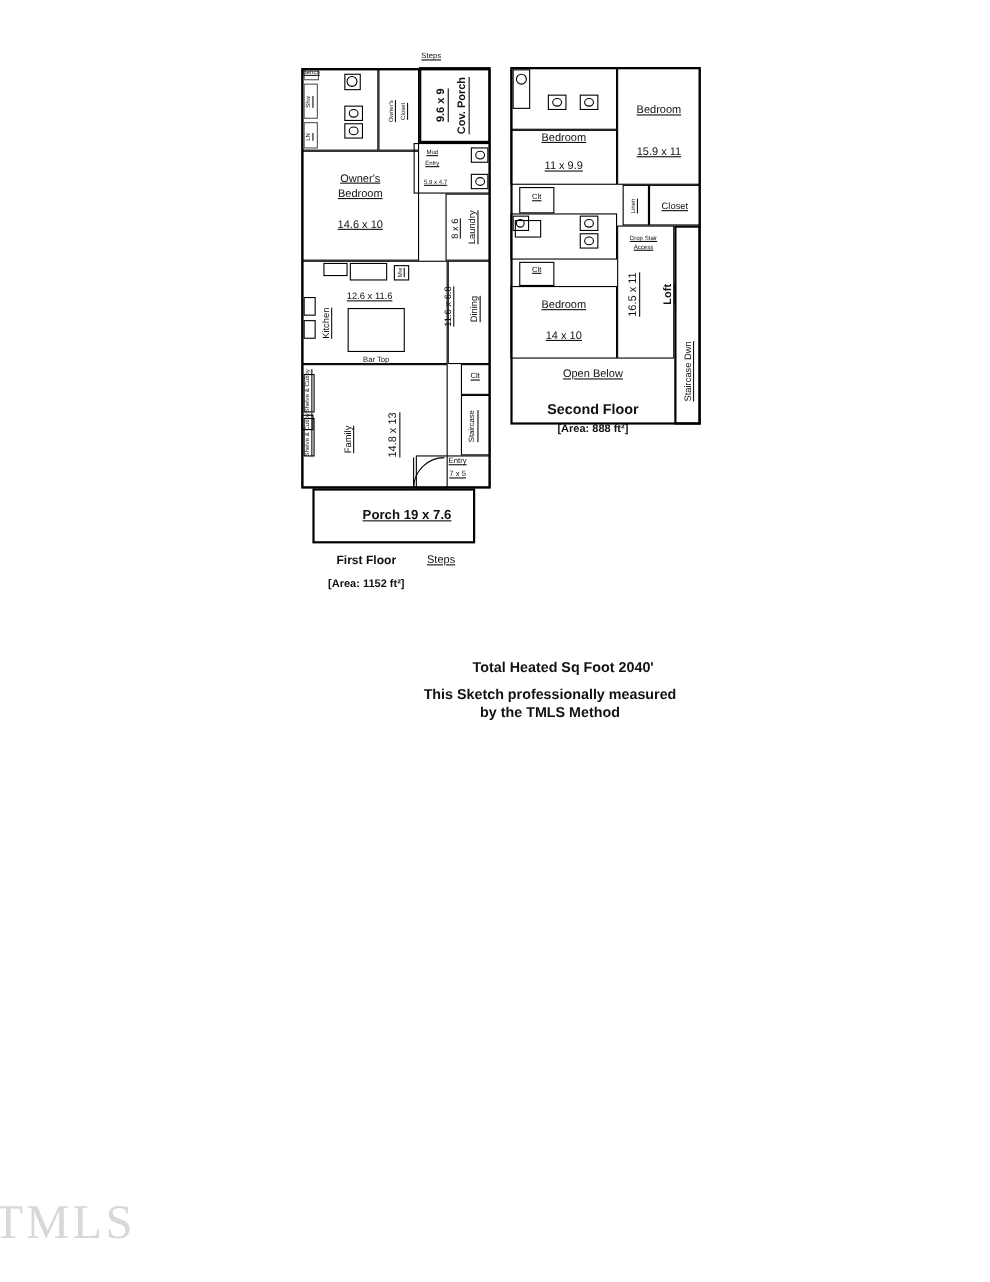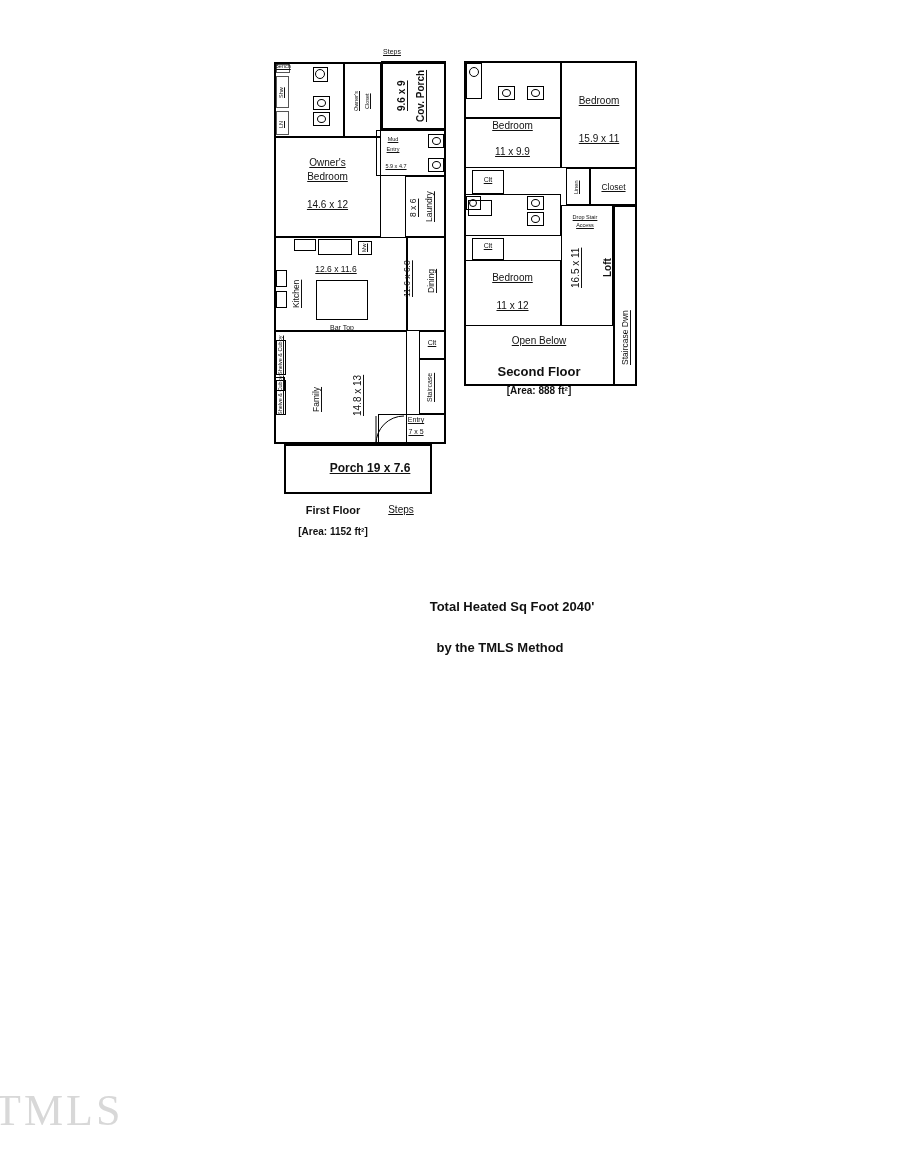--- a/index.html
+++ b/index.html
@@ -109,21 +109,21 @@
     <div class="sq" style="left:313px; top:112px; width:17px; height:14px;"></div>
     <div class="circle" style="left:317px; top:115px; width:9px; height:8px;"></div>
 
     <div class="box" style="left:344px; top:62px; width:37px; height:75px;"></div>
     <div class="room-label xtiny vert-rev" style="left:353px; top:72px; width:12px; height:58px;">Owner's</div>
     <div class="room-label xtiny vert-rev" style="left:364px; top:75px; width:12px; height:52px;">Closet</div>
 
     <div class="box" style="left:274px; top:137px; width:107px; height:100px;"></div>
     <div class="room-label med" style="left:276px; top:157px; width:103px;">Owner's</div>
     <div class="room-label med" style="left:276px; top:171px; width:103px;">Bedroom</div>
-    <div class="room-label med" style="left:276px; top:199px; width:103px;">14.6 x 12</div>
+    <div class="room-label med" style="left:276px; top:199px; width:103px;">14.6 x 10</div>
 
     <div class="box" style="left:376px; top:130px; width:70px; height:46px;"></div>
     <div class="room-label xtiny" style="left:376px; top:136px; width:34px;">Mud</div>
     <div class="room-label xtiny" style="left:376px; top:146px; width:34px;">Entry</div>
     <div class="room-label xtiny" style="left:374px; top:163px; width:44px;">5.9 x 4.7</div>
     <div class="sq" style="left:428px; top:134px; width:16px; height:14px;"></div>
     <div class="circle" style="left:432px; top:137px; width:9px; height:8px;"></div>
     <div class="sq" style="left:428px; top:158px; width:16px; height:14px;"></div>
     <div class="circle" style="left:432px; top:161px; width:9px; height:8px;"></div>
 
@@ -205,21 +205,21 @@
     <div class="sq" style="left:527px; top:196px; width:17px; height:14px;"></div>
     <div class="circle" style="left:531px; top:199px; width:9px; height:8px;"></div>
     <div class="sq" style="left:527px; top:212px; width:17px; height:14px;"></div>
     <div class="circle" style="left:531px; top:215px; width:9px; height:8px;"></div>
 
     <div class="box" style="left:472px; top:238px; width:32px; height:22px;"></div>
     <div class="room-label tiny" style="left:472px; top:242px; width:32px;">Clt</div>
 
     <div class="box" style="left:464px; top:260px; width:97px; height:66px;"></div>
     <div class="room-label med" style="left:466px; top:272px; width:93px;">Bedroom</div>
-    <div class="room-label med" style="left:466px; top:300px; width:93px;">11 x 12</div>
+    <div class="room-label med" style="left:466px; top:300px; width:93px;">14 x 10</div>
 
     <div class="box" style="left:561px; top:61px; width:76px; height:107px;"></div>
     <div class="room-label med" style="left:561px; top:95px; width:76px;">Bedroom</div>
     <div class="room-label med" style="left:558px; top:133px; width:82px;">15.9 x 11</div>
 
     <div class="box" style="left:566px; top:168px; width:24px; height:37px;"></div>
     <div class="room-label xtiny vert-rev" style="left:573px; top:172px; width:10px; height:30px;">Linen</div>
     <div class="box" style="left:590px; top:168px; width:47px; height:37px;"></div>
     <div class="room-label small" style="left:590px; top:182px; width:47px;">Closet</div>
 
@@ -233,17 +233,18 @@
     <div class="box-thick" style="left:613px; top:205px; width:24px; height:181px;"></div>
     <div class="room-label small vert-rev" style="left:620px; top:300px; width:14px; height:76px;">Staircase Dwn</div>
 
     <div class="room-label med" style="left:478px; top:335px; width:122px;">Open Below</div>
 
     <div class="title-block" style="left:464px; top:364px; width:150px; font-size:13px;">Second Floor</div>
     <div class="title-block" style="left:464px; top:385px; width:150px; font-size:10px;">[Area: 888 ft²]</div>
   </div>
 
   <div class="title-block" style="left:212px; top:599px; width:600px; font-size:13px;">Total Heated Sq Foot 2040'</div>
+  <div class="title-block" style="left:200px; top:623px; width:600px; font-size:13px;">This Sketch professionally measured</div>
   <div class="title-block" style="left:200px; top:640px; width:600px; font-size:13px;">by the TMLS Method</div>
 
   <div class="watermark">TMLS</div>
 
 </div>
 
 </body></html>

